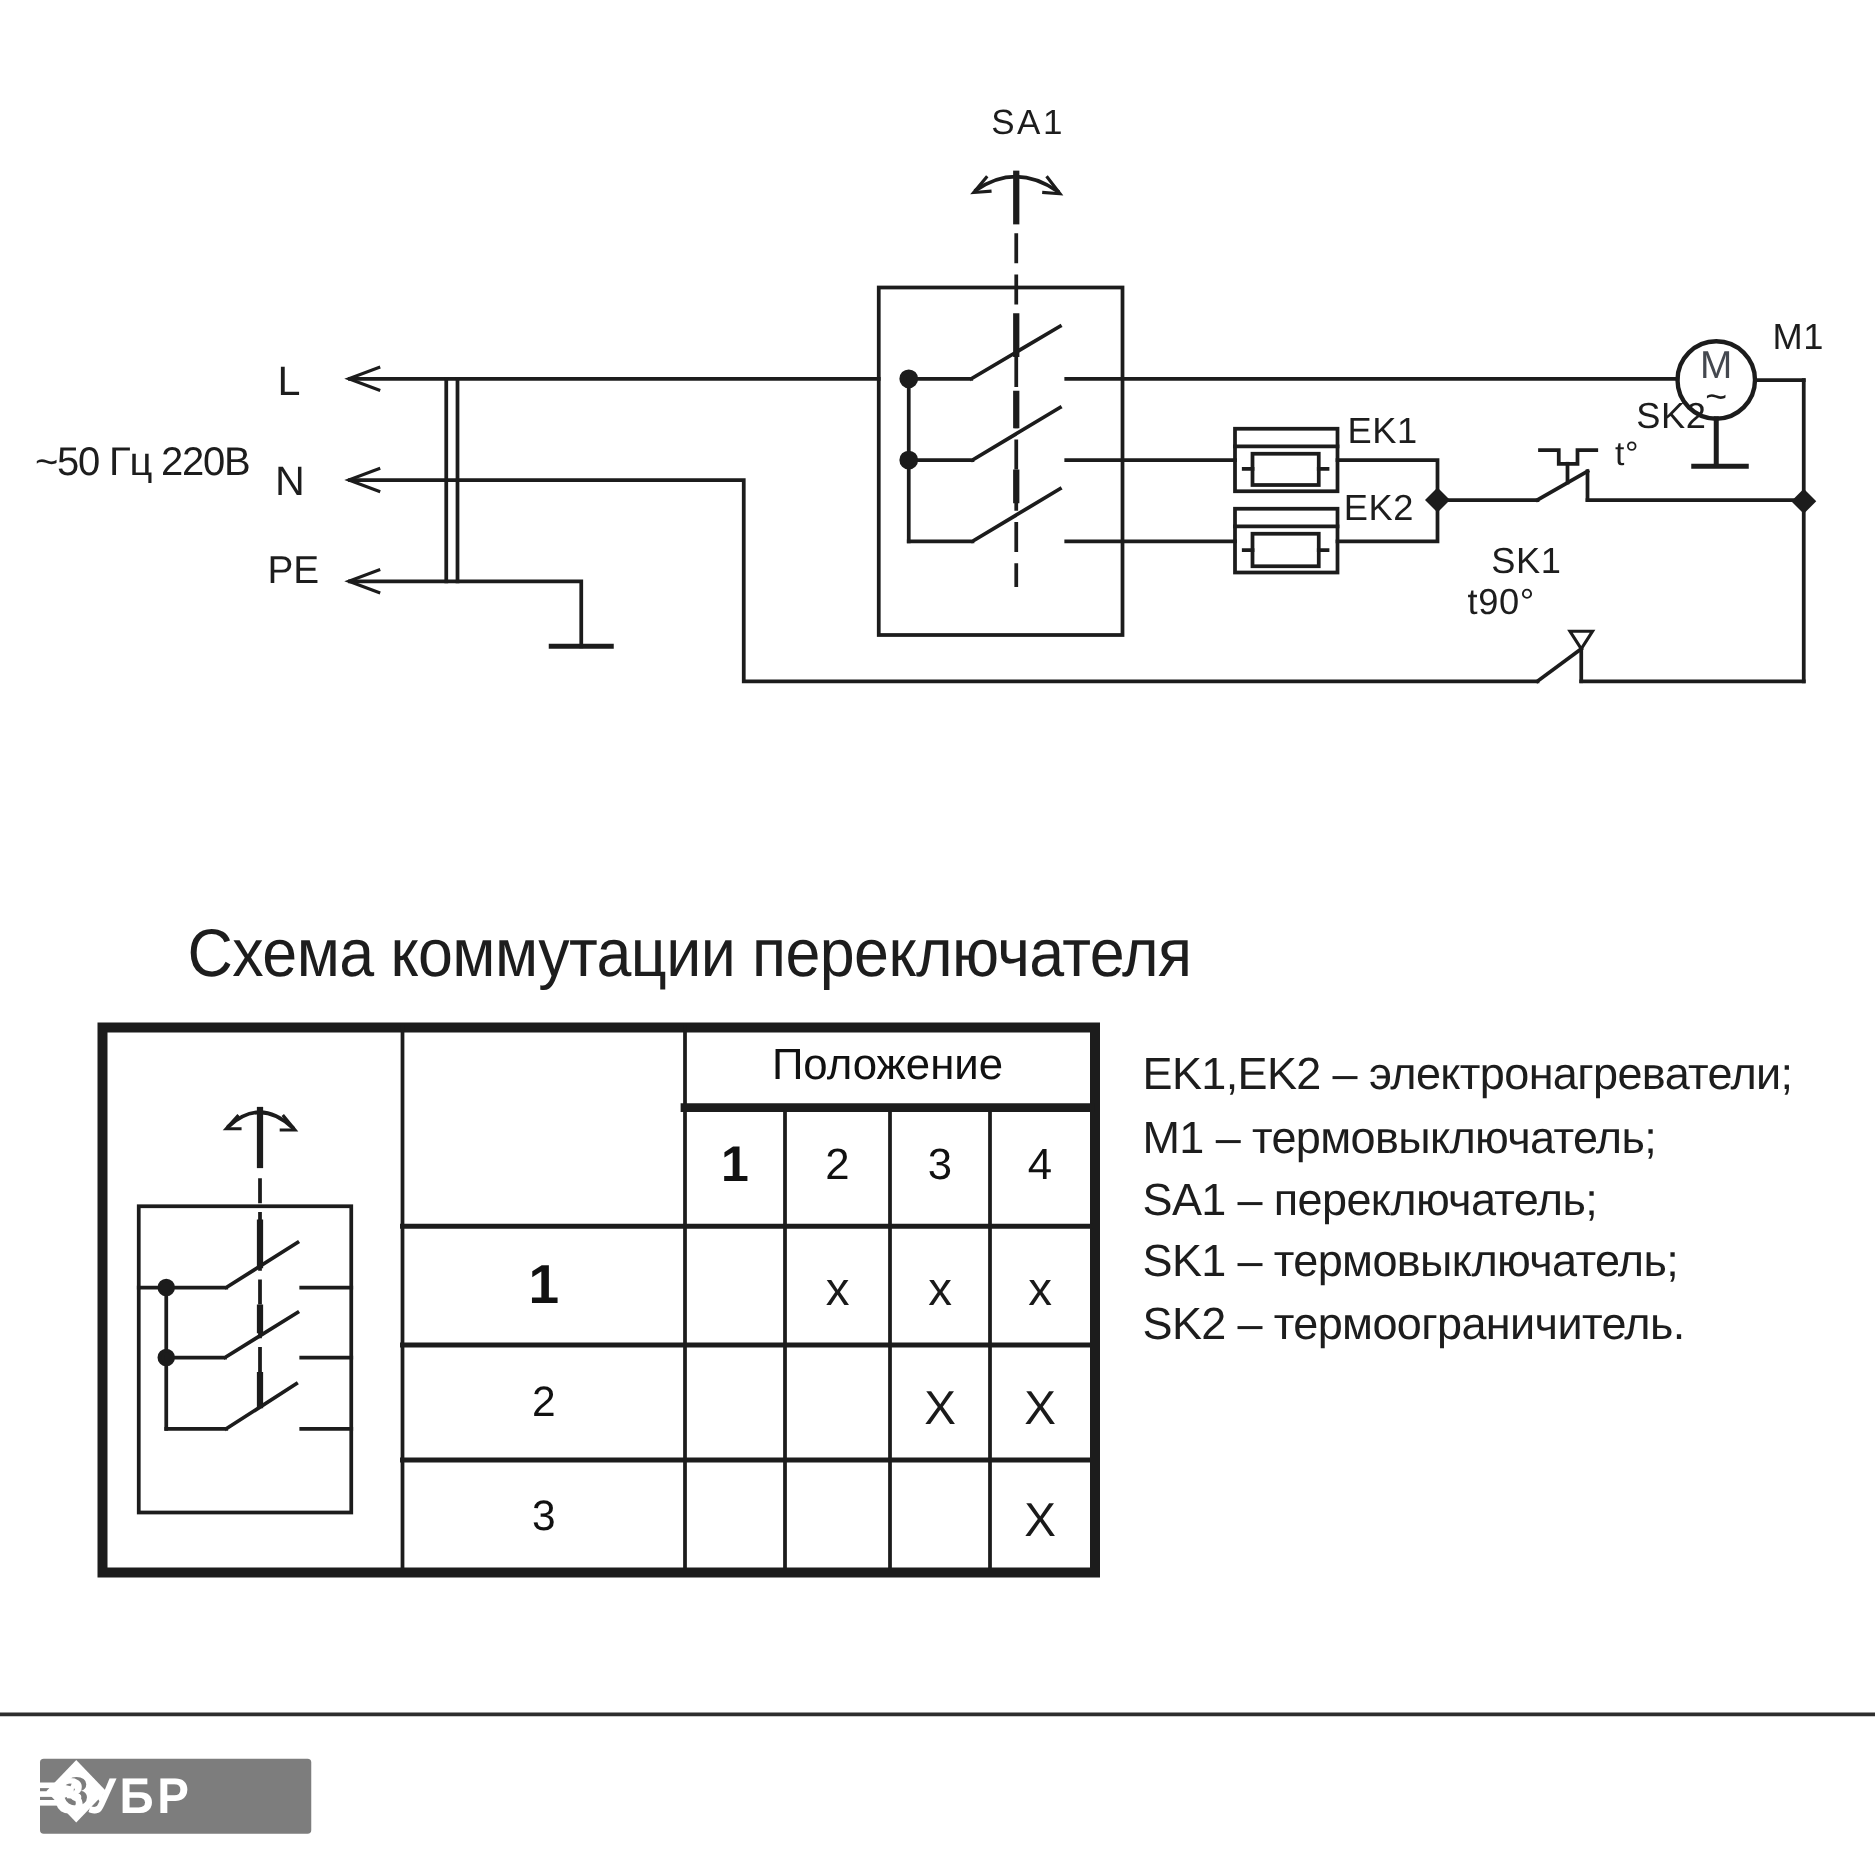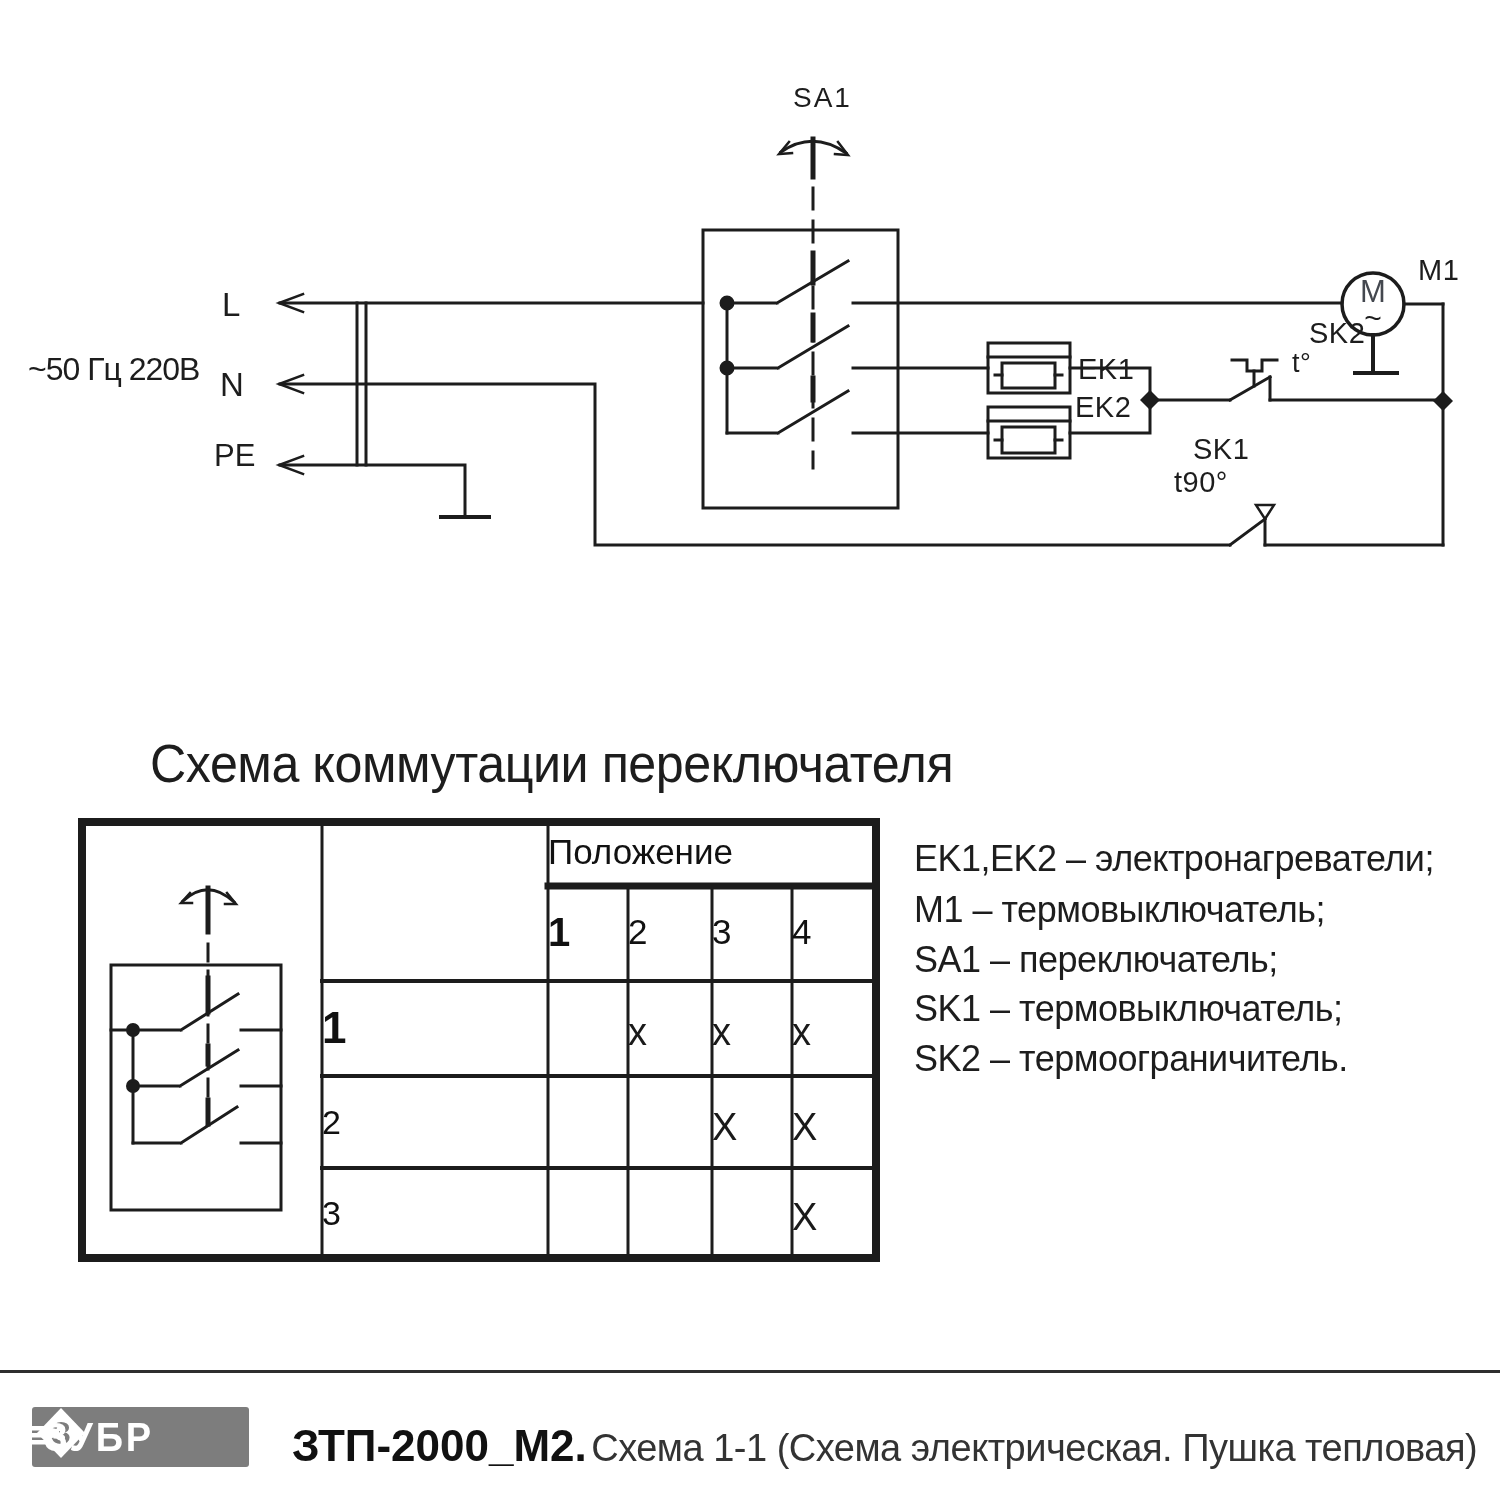--- a/index.html
+++ b/index.html
@@ -3,21 +3,21 @@
 <meta charset="utf-8">
 <style>
   html,body{margin:0;padding:0;background:#fff;}
   .stage{
     position:relative;width:1500px;height:1500px;background:#ffffff;
     font-family:"Liberation Sans",sans-serif;color:#1d1d1d;overflow:hidden;
   }
   .stage svg{position:absolute;left:0;top:0;}
   .lbl{position:absolute;white-space:nowrap;color:#1d1d1d;line-height:1;}
   .cond{transform:scaleX(0.93);transform-origin:left top;letter-spacing:-0.5px;}
-  .ctr{}
+  .ctr{text-align:center;}
   
   .s-lbl{font-size:29px;letter-spacing:0.5px;}
   
   .tbl-txt{color:#111;}
   .poshead{font-size:35px;}
   .posnum{font-size:35px;}
   .posnum.b{font-size:40px;font-weight:bold;}
   .rowlab{font-size:34px;}
   .rowlab.b{font-size:44px;font-weight:bold;}
   .xmark{font-size:38px;font-weight:500;color:#1a1a1a;}
@@ -140,21 +140,21 @@
   </svg>
 
   <div class="lbl" style="left:28px;top:353px;font-size:32px;letter-spacing:-1px;">~50 Гц 220В</div>
   <div class="lbl" style="left:222px;top:288px;font-size:33px;">L</div>
   <div class="lbl" style="left:220px;top:368px;font-size:33px;">N</div>
   <div class="lbl" style="left:214px;top:440px;font-size:31px;">PE</div>
   <div class="lbl s-lbl" style="left:793px;top:84px;font-size:28px;letter-spacing:2px;">SA1</div>
   <div class="lbl s-lbl" style="left:1403px;top:256px;margin-left:15px;">M1</div>
   <div class="lbl" style="left:1373px;top:276px;font-size:31px;transform:translateX(-50%);color:#44484f;">M</div>
   <div class="lbl" style="left:1373px;top:303px;font-size:30px;transform:translateX(-50%);">~</div>
-  <div class="lbl s-lbl" style="left:1078px;top:331px;margin-top:24px;">EK1</div>
+  <div class="lbl s-lbl" style="left:1078px;top:331px;">EK1</div>
   <div class="lbl s-lbl" style="left:1075px;top:393px;">EK2</div>
   <div class="lbl s-lbl" style="left:1283px;top:319px;margin-left:26px;">SK2</div>
   <div class="lbl s-lbl" style="left:1292px;top:350px;font-size:27px;">t°</div>
   <div class="lbl s-lbl" style="left:1193px;top:435px;">SK1</div>
   <div class="lbl s-lbl" style="left:1174px;top:468px;">t90°</div>
 
   <div class="lbl cond" style="left:150px;top:736px;font-size:54px;">Схема коммутации переключателя</div>
 
   <div class="lbl ctr tbl-txt poshead" style="left:548px;top:834px;width:324px;">Положение</div>
 
@@ -190,18 +190,14 @@
     <svg width="58" height="52" viewBox="0 0 58 52">
       <polygon points="29,1 53,26 29,51 5,26" fill="#ffffff"></polygon>
       <text x="29" y="37" font-family="Liberation Sans,sans-serif" font-size="32" font-weight="bold" fill="#7d7d7d" text-anchor="middle">З</text>
       <rect x="0" y="19" width="18" height="4.5" fill="#ffffff"></rect>
       <rect x="0" y="26" width="23" height="4.5" fill="#ffffff"></rect>
       <rect x="0" y="33" width="18" height="4.5" fill="#ffffff"></rect>
     </svg>
     <span class="brand">ЗУБР</span>
   </div>
 
-  <div class="foot-text">
-    <span class="foot-model">ЗТП-2000_М2.</span>
-    <span class="foot-desc">Схема 1-1 (Схема электрическая. Пушка тепловая)</span>
-  </div>
 
 </div>
 
 </body></html>

